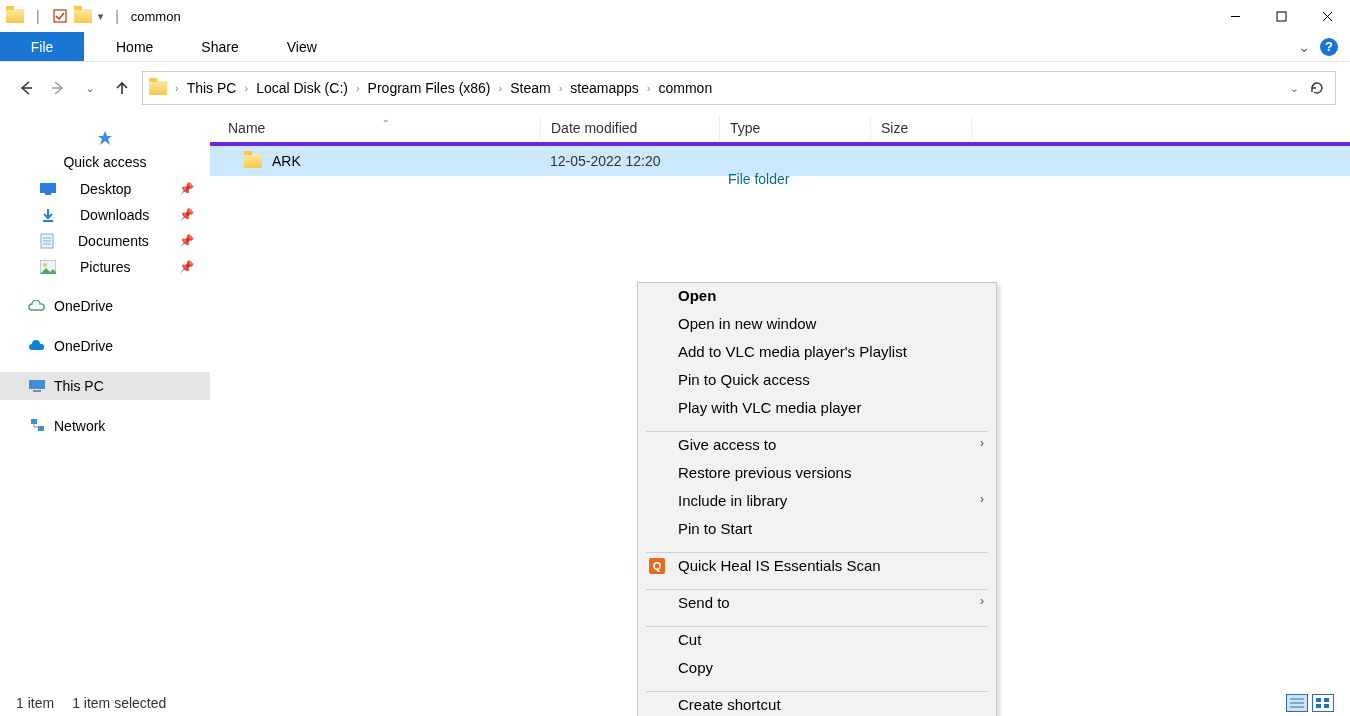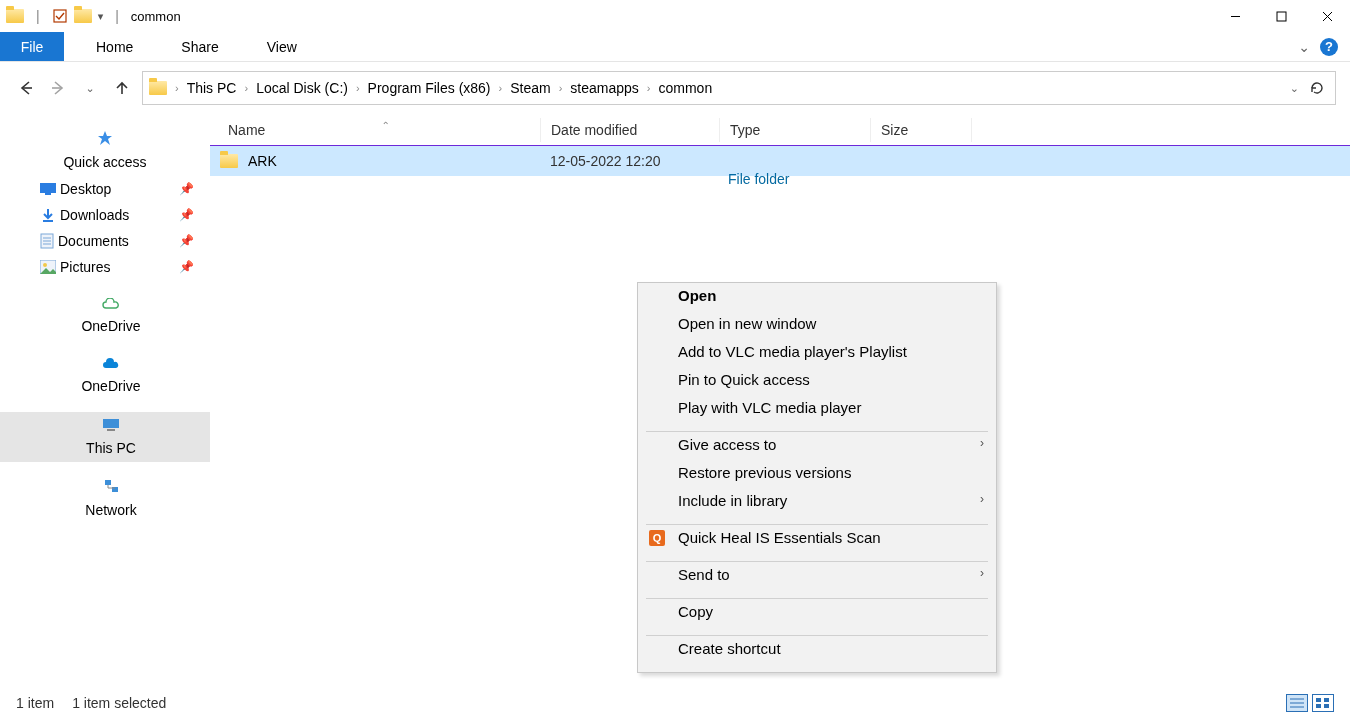--- a/index.html
+++ b/index.html
@@ -9,58 +9,58 @@
   .titlebar { height: 32px; display: flex; align-items: center; padding-left: 6px; }
   .titlebar .qat { display: flex; align-items: center; gap: 6px; }
   .titlebar .qat-sep { color: #888; margin: 0 6px; }
   .titlebar .title-text { margin-left: 6px; font-size: 13px; }
   .win-controls { margin-left: auto; display: flex; }
   .win-btn { width: 46px; height: 32px; display: flex; align-items: center; justify-content: center; }
   .win-btn svg { width: 11px; height: 11px; }
 
   
   .ribbon { height: 30px; border-bottom: 1px solid #e5e5e5; display: flex; align-items: stretch; }
-  .file-tab { background: #1976d2; color: #fff; display: flex; align-items: center; justify-content: center; width: 64px; font-size: 14px; }
+  .file-tab { background: #1976d2; color: #fff; display: flex; align-items: center; justify-content: center; width: 84px; font-size: 14px; }
   .rtab { display: flex; align-items: center; padding: 0 16px; font-size: 14px; color: #000; margin-left: 16px; }
   .ribbon-right { margin-left: auto; display: flex; align-items: center; padding-right: 12px; gap: 10px; }
   .help-circle { width: 18px; height: 18px; border-radius: 50%; background: #1976d2; color: #fff; display: flex; align-items: center; justify-content: center; font-size: 13px; font-weight: bold; }
 
   
   .navrow { height: 40px; display: flex; align-items: center; padding: 0 14px; gap: 8px; margin-top: 6px; margin-bottom: 6px; }
   .nav-btn { width: 24px; height: 24px; display: flex; align-items: center; justify-content: center; color: #666; }
   .nav-btn.disabled { opacity: .45; }
   .addressbar { flex: 1; height: 34px; border: 1px solid #ccc; display: flex; align-items: center; padding: 0 4px 0 6px; }
   .crumb { padding: 2px 6px; font-size: 14px; white-space: nowrap; }
   .crumb-sep { color: #888; font-size: 11px; padding: 0 2px; }
   .addr-right { margin-left: auto; display: flex; align-items: center; gap: 10px; padding-right: 6px; }
   .searchbox { width: 420px; height: 34px; border: 1px solid #ccc; display: flex; align-items: center; padding: 0 10px; gap: 8px; color: #777; }
 
   
   .main { display: flex; height: 586px; }
   .sidebar { width: 210px; padding-top: 10px; }
   .sb-group-title { display: flex; align-items: center; gap: 8px; padding: 6px 18px; font-size: 14px; flex-direction: column; }
-  .sb-item { display: flex; align-items: center; gap: 4px; padding: 5px 10px 5px 40px; font-size: 14px; position: relative; }
+  .sb-item { display: flex; align-items: center; gap: 24px; padding: 5px 10px 5px 40px; font-size: 14px; position: relative; }
   .sb-item .pin { position: absolute; right: 16px; color: #888; font-size: 12px; }
-  .sb-root { display: flex; align-items: center; gap: 8px; padding: 6px 16px 6px 28px; font-size: 14px; flex-direction: column; }
+  .sb-root { display: flex; align-items: center; gap: 8px; padding: 6px 16px 6px 28px; font-size: 14px; }
   .sb-root.selected { background: #e5e5e5; }
   .sb-spacer { height: 12px; }
 
   .content { flex: 1; position: relative; }
-  .col-headers { display: flex; align-items: center; height: 32px; border-bottom: 1px solid #6d28d9; }
+  .col-headers { display: flex; align-items: center; height: 32px; border-bottom: 4px solid #6d28d9; }
   .ch { padding: 0 10px; font-size: 14px; color: #333; text-align:left; }
   .ch.name { width: 330px; padding-left: 18px; position:relative; }
   .ch.name .sort { position:absolute; right:150px; top:-2px; color:#888; font-size:10px;}
   .ch.date { width: 178px; }
   .ch.type { width: 150px; }
   .ch.size { width: 100px; }
   .v-divider { width: 1px; height: 24px; background: #eee; }
 
   .row { display: flex; align-items: center; height: 30px; background: #cce8ff; }
   .cell { padding: 0 10px; font-size: 14px; }
-  .cell.name { width: 330px; padding-left: 10px; display: flex; align-items: center; gap: 10px; }
+  .cell.name { width: 330px; padding-left: 34px; display: flex; align-items: center; gap: 10px; }
   .cell.date { width: 178px; color: #333; }
   .cell.type { width: 150px; color: #0369a1; margin-top: 36px; }
 
   
   .statusbar { position: absolute; bottom: 0; left: 0; right: 0; height: 26px; display: flex; align-items: center; padding: 0 16px; gap: 18px; font-size: 14px; color: #333; }
   .view-icons { margin-left: auto; display: flex; gap: 4px; }
   .view-icons .vi { width: 22px; height: 18px; border: 1px solid #2a6fb5; display: flex; }
   .view-icons .vi.sel { background: #cfe4f7; }
 
   
@@ -289,33 +289,39 @@
           <span>Give access to</span>
           <span class="sub">›</span>
         </div>
         <div class="ctx-item">
           <span>Restore previous versions</span>
         </div>
         <div class="ctx-item">
           <span>Include in library</span>
           <span class="sub">›</span>
         </div>
+        <div class="ctx-item">
+          <span>Pin to Start</span>
+        </div>
         <div class="ctx-sep"></div>
         <div class="ctx-item">
           <span class="pre-icon">
             <span style="background:#e86a1d;color:#fff;width:16px;height:16px;display:flex;align-items:center;justify-content:center;font-size:11px;font-weight:bold;border-radius:2px;">Q</span>
           </span>
           <span>Quick Heal IS Essentials Scan</span>
         </div>
         <div class="ctx-sep"></div>
         <div class="ctx-item">
           <span>Send to</span>
           <span class="sub">›</span>
         </div>
         <div class="ctx-sep"></div>
+        <div class="ctx-item">
+          <span>Cut</span>
+        </div>
         <div class="ctx-item">
           <span>Copy</span>
         </div>
         <div class="ctx-sep"></div>
         <div class="ctx-item">
           <span>Create shortcut</span>
         </div>
       </div>
   </div>
 </div>

